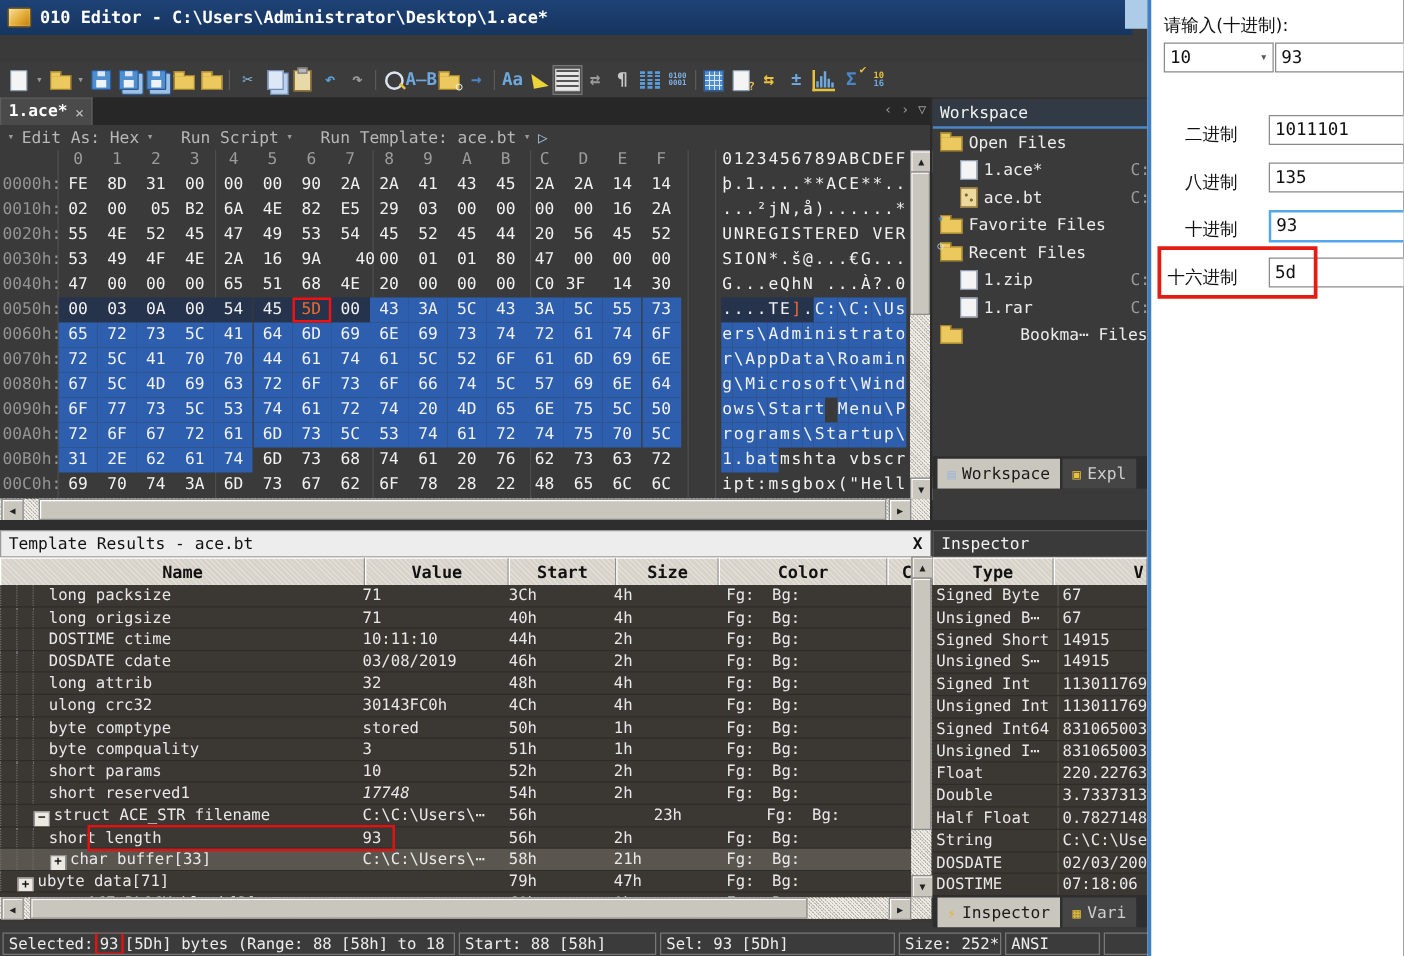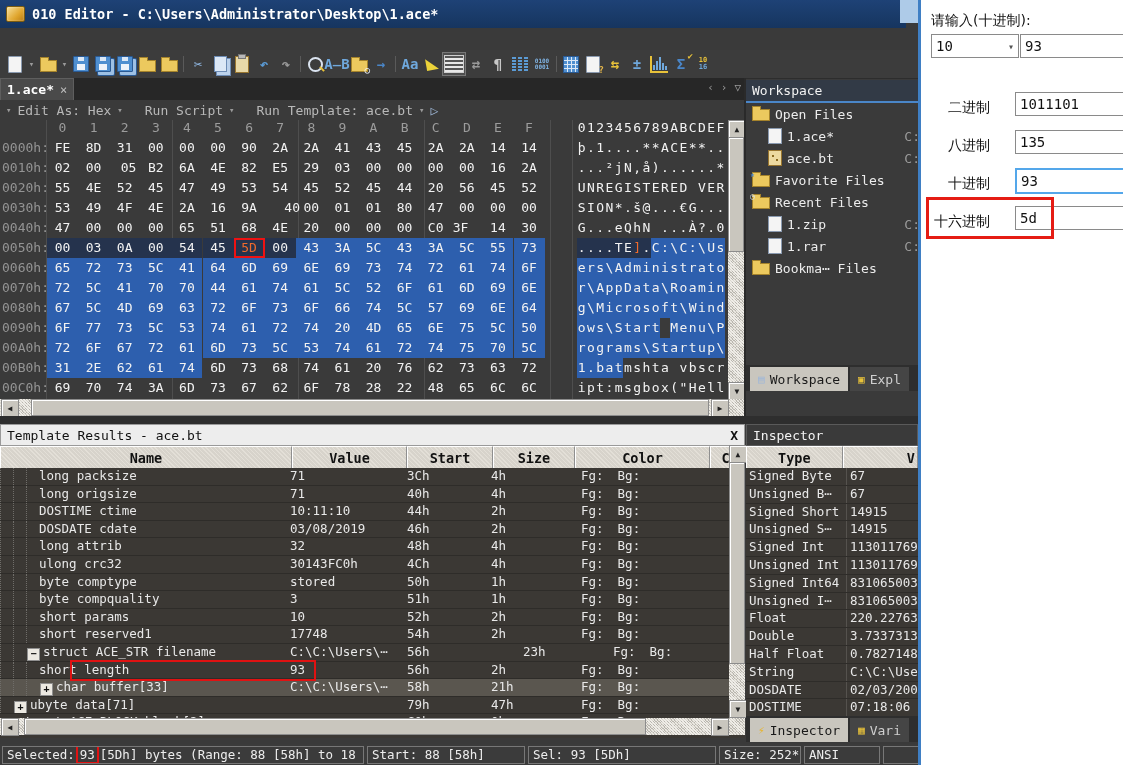--- a/index.html
+++ b/index.html
@@ -839,21 +839,21 @@
         <div class="tree-item" style="padding-left: 22px;">
           <span class="wi-doc" style="position: relative;"></span>
           <span>1.zip</span>
           <span class="tree-right">C:</span>
         </div>
         <div class="tree-item" style="padding-left: 22px;">
           <span class="wi-doc" style="position: relative;"></span>
           <span>1.rar</span>
           <span class="tree-right">C:</span>
         </div>
-        <div class="tree-item" style="padding-left: 6px;">
+        <div class="tree-item" style="padding-left: 6px; justify-content: space-between;">
           <span class="wi-folder" style="position: relative;"></span>
           <span>Bookma⋯ Files</span>
         </div>
       </div>
     <div class="panel-tabs" id="wstabs">
         <div class="ptab on">
           <span style="color: rgb(159, 184, 216); font-size: 11px;">▤</span>
           <span>Workspace</span>
         </div>
         <div class="ptab off2">
@@ -937,21 +937,21 @@
         </div>
         <div class="trow">
           <div class="tc" style="width: 290px;"><span class="guide"></span><span class="guide"></span><span class="guide"></span><span>short params</span></div>
           <div class="tc" style="width: 113px;">10</div>
           <div class="tc" style="width: 84px; padding-left: 4px; box-sizing: border-box;">52h</div>
           <div class="tc" style="width: 80px; padding-left: 4px; box-sizing: border-box;">2h</div>
           <div class="tc fgbg" style="width: 133px;"><span>Fg:</span><span>Bg:</span></div>
         </div>
         <div class="trow">
           <div class="tc" style="width: 290px;"><span class="guide"></span><span class="guide"></span><span class="guide"></span><span>short reserved1</span></div>
-          <div class="tc" style="width: 113px;">17748</div>
+          <div class="tc" style="width: 113px; font-style: italic;">17748</div>
           <div class="tc" style="width: 84px; padding-left: 4px; box-sizing: border-box;">54h</div>
           <div class="tc" style="width: 80px; padding-left: 4px; box-sizing: border-box;">2h</div>
           <div class="tc fgbg" style="width: 133px;"><span>Fg:</span><span>Bg:</span></div>
         </div>
         <div class="trow">
           <div class="tc" style="width: 290px;"><span class="guide"></span><span class="guide"></span><span class="tgl">−</span><span>struct ACE_STR filename</span></div>
           <div class="tc" style="width: 113px;">C:\C:\Users\⋯</div>
           <div class="tc" style="width: 84px; padding-left: 4px; box-sizing: border-box;">56h</div>
           <div class="tc" style="width: 80px; padding-left: 4px; box-sizing: border-box; margin-left: 32px;">23h</div>
           <div class="tc fgbg" style="width: 133px;"><span>Fg:</span><span>Bg:</span></div>

